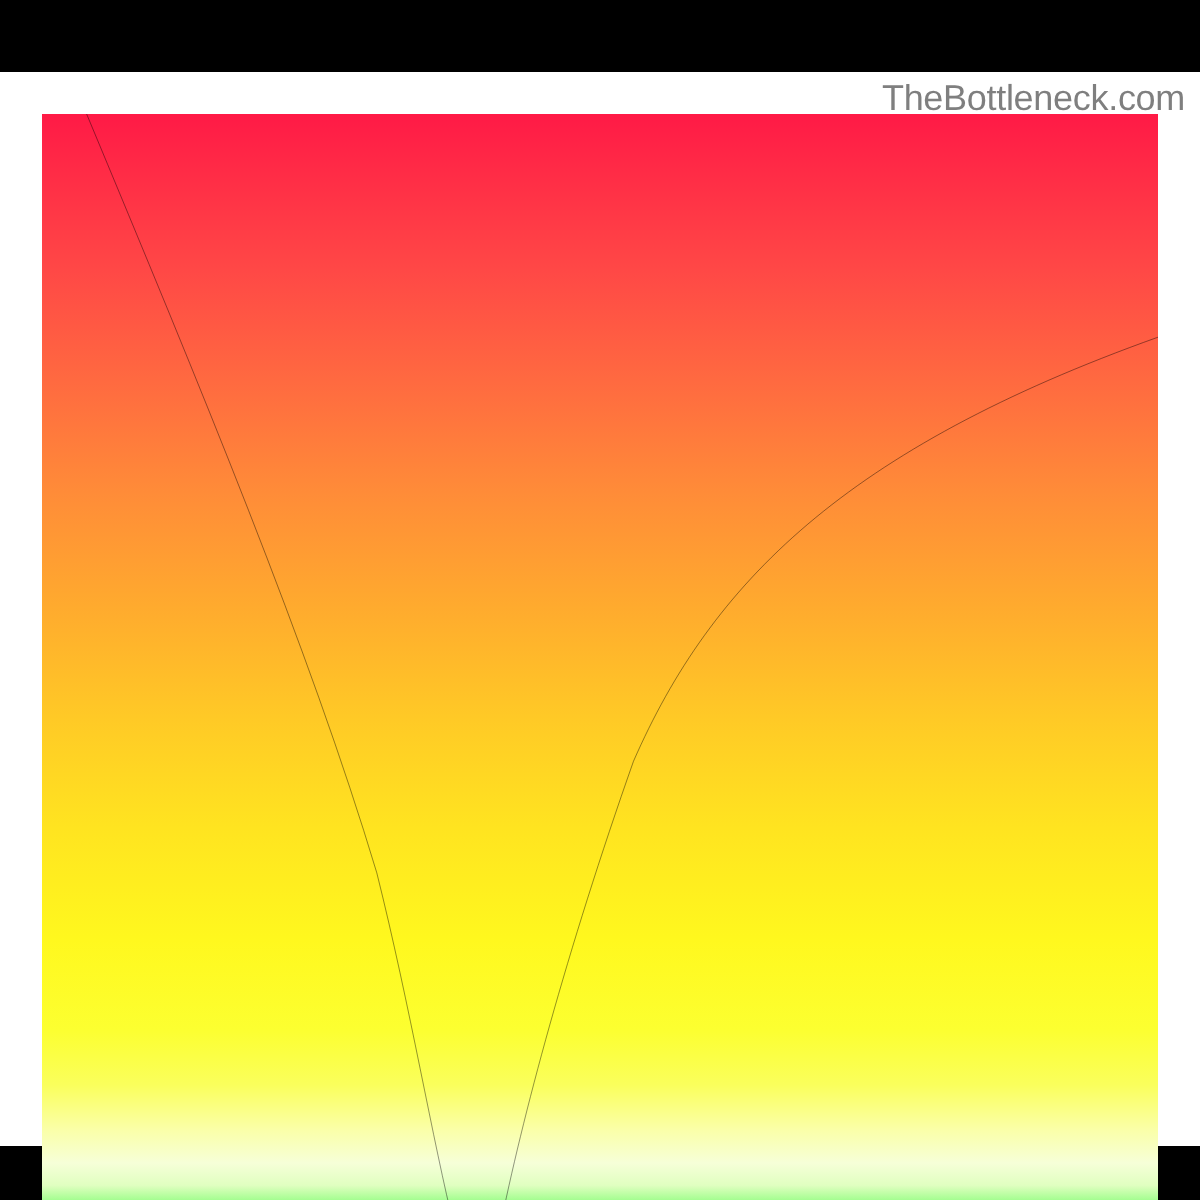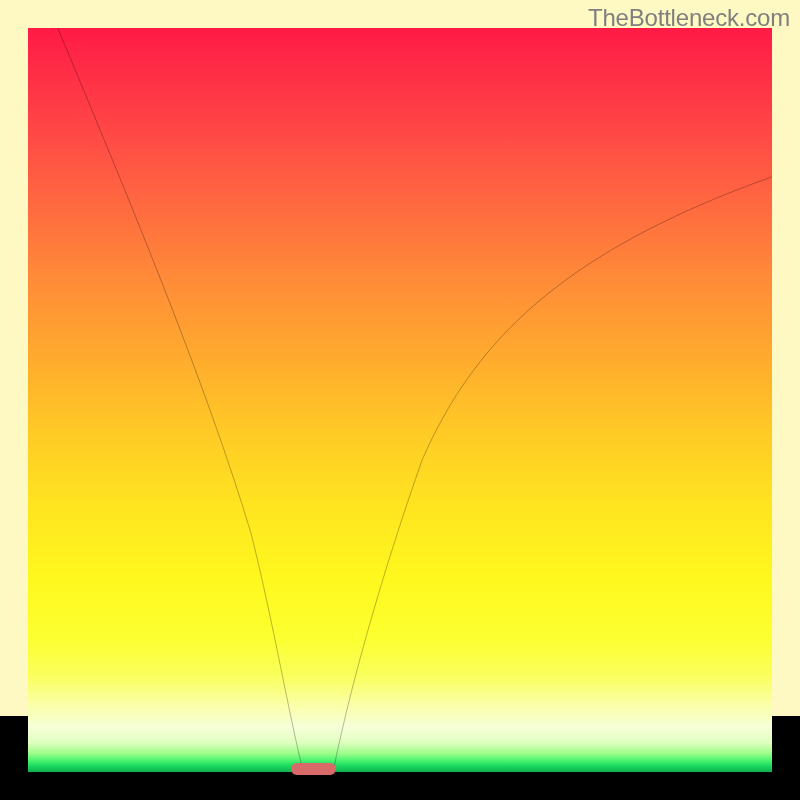--- a/index.html
+++ b/index.html
@@ -8,21 +8,22 @@
     width: 800px;
     height: 800px;
     overflow: hidden;
     background: #000;
     font-family: Arial, Helvetica, sans-serif;
   }
   .frame {
     position: relative;
     width: 800px;
     height: 716px;
-    background: #fef9c3;
+    background: #ffffff;
+    margin-top: 48px;
   }
   .plot {
     position: absolute;
     left: 28px;
     top: 28px;
     width: 744px;
     height: 744px;
     background: linear-gradient(
       to bottom,
       #ff1a46 0%,

